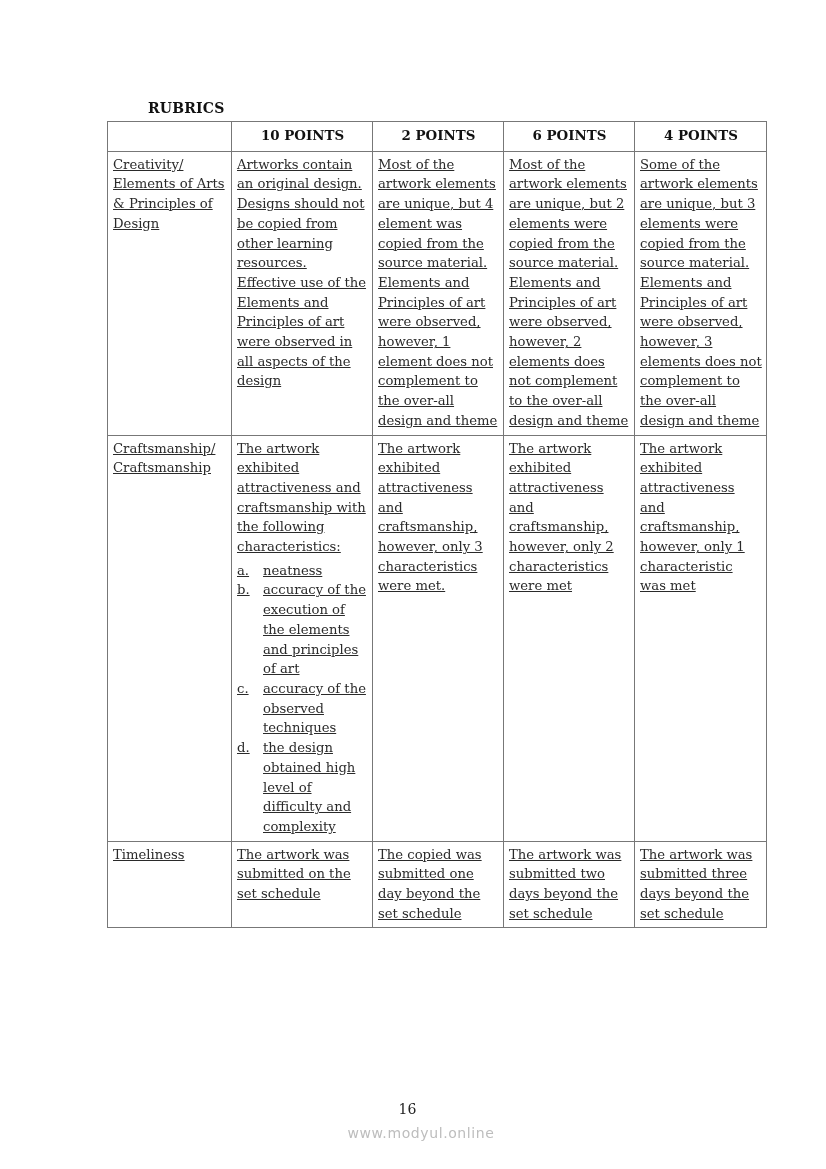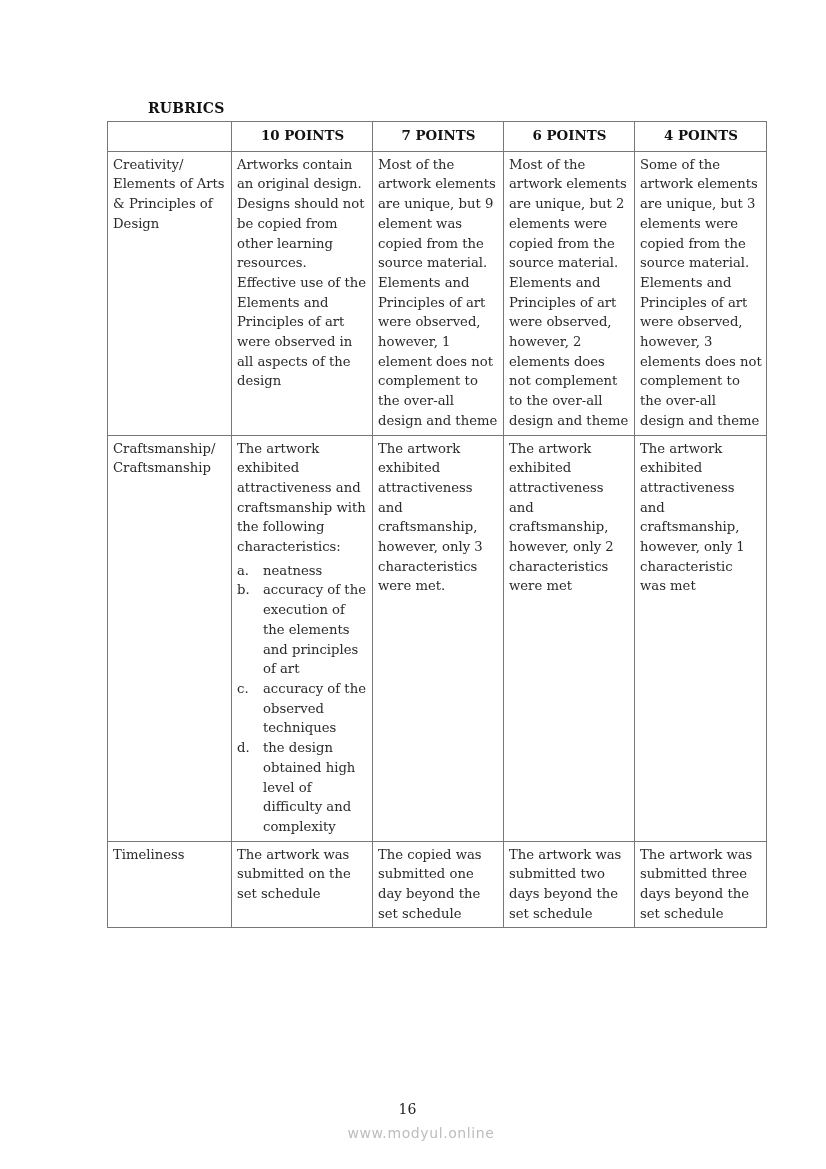--- a/index.html
+++ b/index.html
@@ -30,21 +30,21 @@
     border: 1.3px solid #777777;
     vertical-align: top;
     padding: 3px 4px 4px 5px;
     text-align: left;
     word-wrap: break-word;
   }
   table.rubric th {
     font-weight: bold; text-align: center; font-size: 13.4px;
     padding-top: 4px; padding-bottom: 5px; height: 18px; color: #111;
   }
-  table.rubric td { padding-top: 3px; }
+  table.rubric td { padding-top: 3px; text-decoration: underline; }
   .charlist { list-style: none; margin: 4px 0 0 0; padding: 0; }
   .charlist li { display: flex; }
   .charlist .lbl { width: 26px; flex: 0 0 26px; }
   .charlist .txt { flex: 1; }
   .page-number {
     position: absolute; left: 0; width: 815px; top: 1101px; text-align: center;
     font-family: "DejaVu Serif", serif; font-size: 14px; color: #222;
   }
   .watermark {
     position: absolute; left: 8px; width: 826px; top: 1125px; text-align: center;
@@ -61,30 +61,30 @@
     <col class="c0">
       <col class="c1">
       <col class="c2">
       <col class="c3">
       <col class="c4">
   </colgroup>
   <thead>
     <tr>
       <th></th>
       <th>10 POINTS</th>
-      <th>7 POINTS</th>
+      <th>2 POINTS</th>
       <th>6 POINTS</th>
       <th>4 POINTS</th>
     </tr>
   </thead>
   <tbody>
     <tr>
       <td>Creativity/ Elements of Arts &amp; Principles of Design</td>
       <td>Artworks contain an original design. Designs should not be copied from other learning resources. Effective use of the Elements and Principles of art were observed in all aspects of the design</td>
-      <td>Most of the artwork elements are unique, but 9 element was copied from the source material. Elements and Principles of art were observed, however, 1 element does not complement to the over-all design and theme</td>
+      <td>Most of the artwork elements are unique, but 4 element was copied from the source material. Elements and Principles of art were observed, however, 1 element does not complement to the over-all design and theme</td>
       <td>Most of the artwork elements are unique, but 2 elements were copied from the source material. Elements and Principles of art were observed, however, 2 elements does not complement to the over-all design and theme</td>
       <td>Some of the artwork elements are unique, but 3 elements were copied from the source material. Elements and Principles of art were observed, however, 3 elements does not complement to the over-all design and theme</td>
     </tr>
     <tr>
       <td>Craftsmanship/ Craftsmanship</td>
       <td>
         <div>The artwork exhibited attractiveness and craftsmanship with the following characteristics:</div>
         <ul class="charlist">
           <li>
             <span class="lbl">a.</span>

